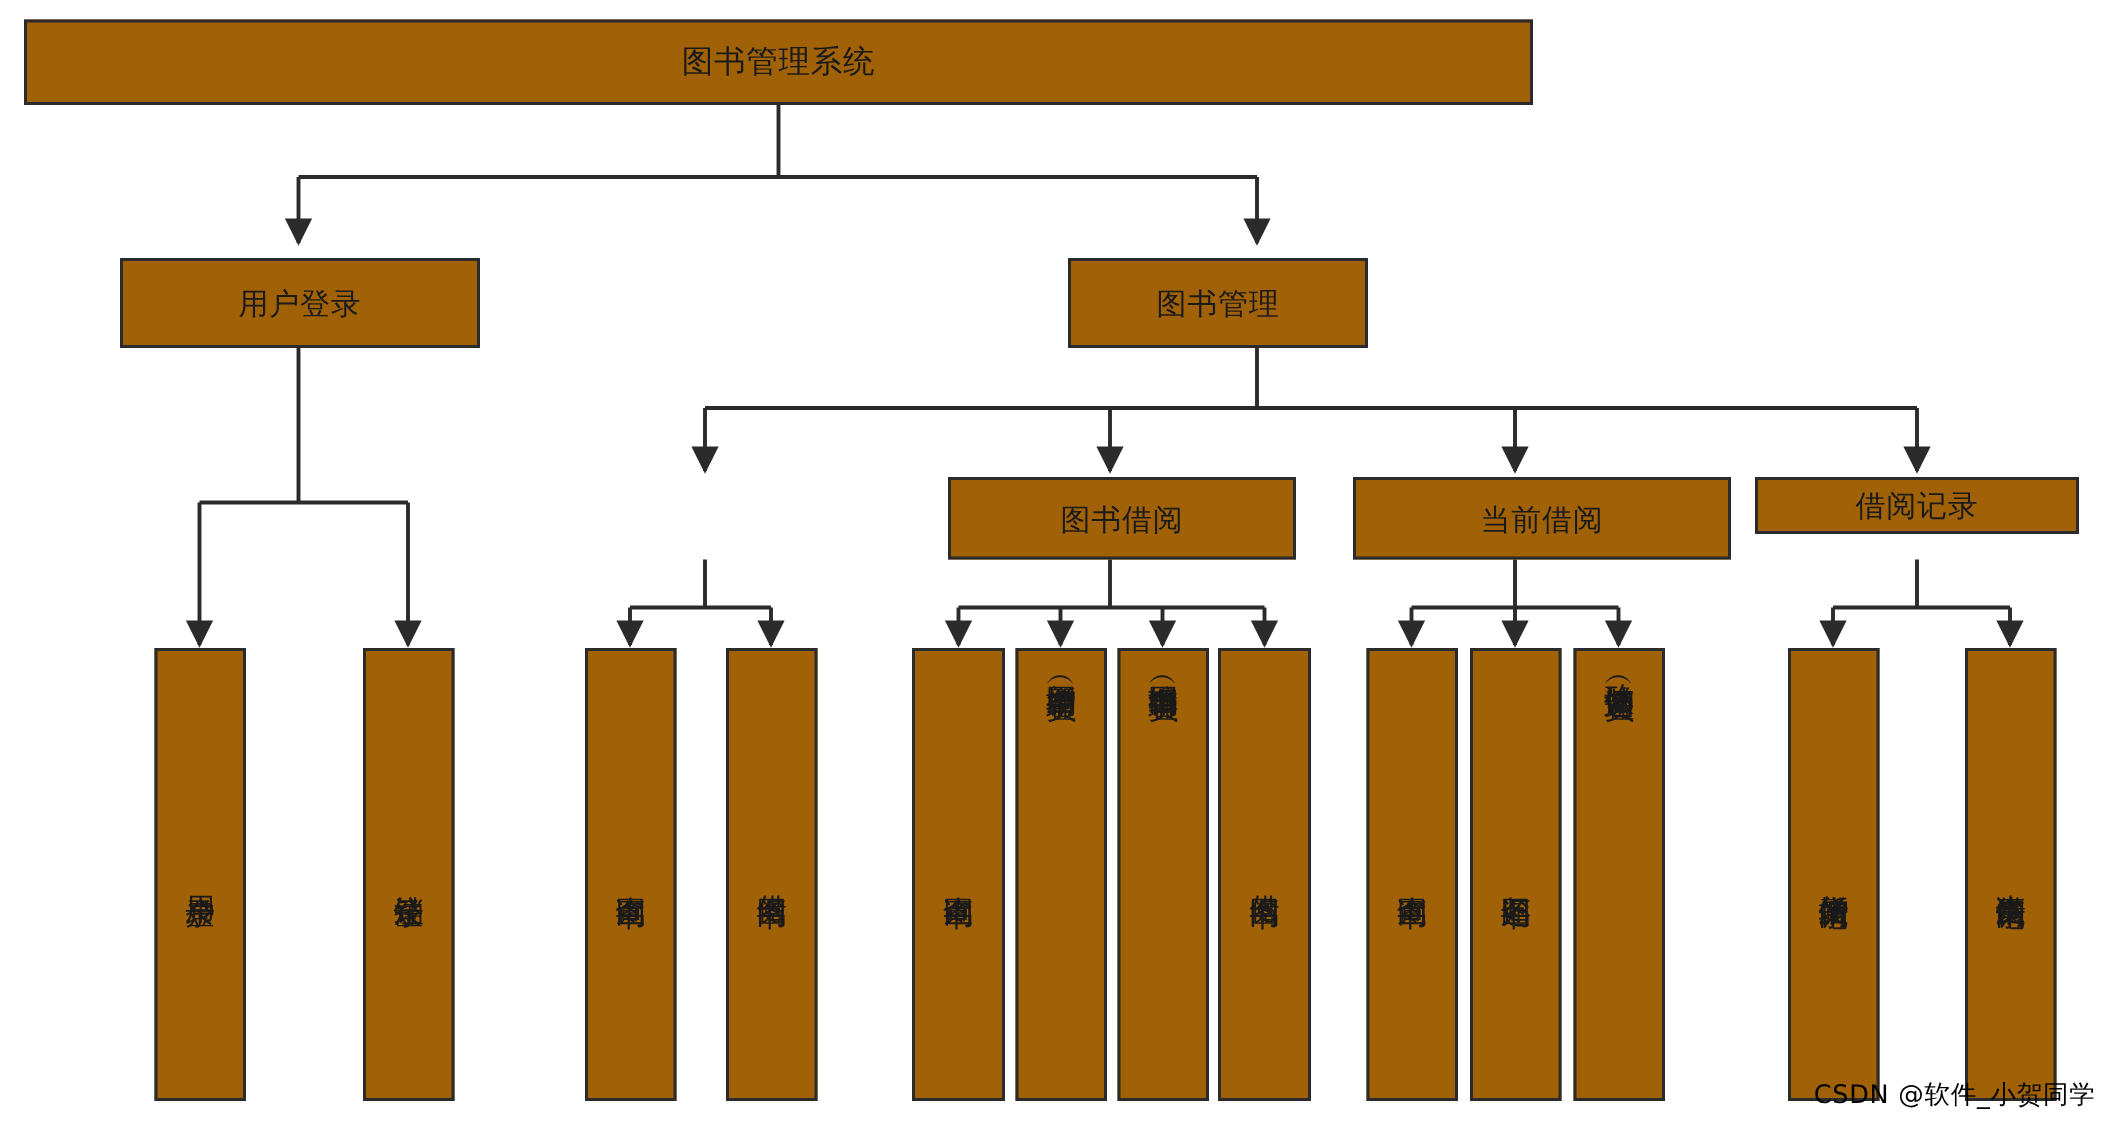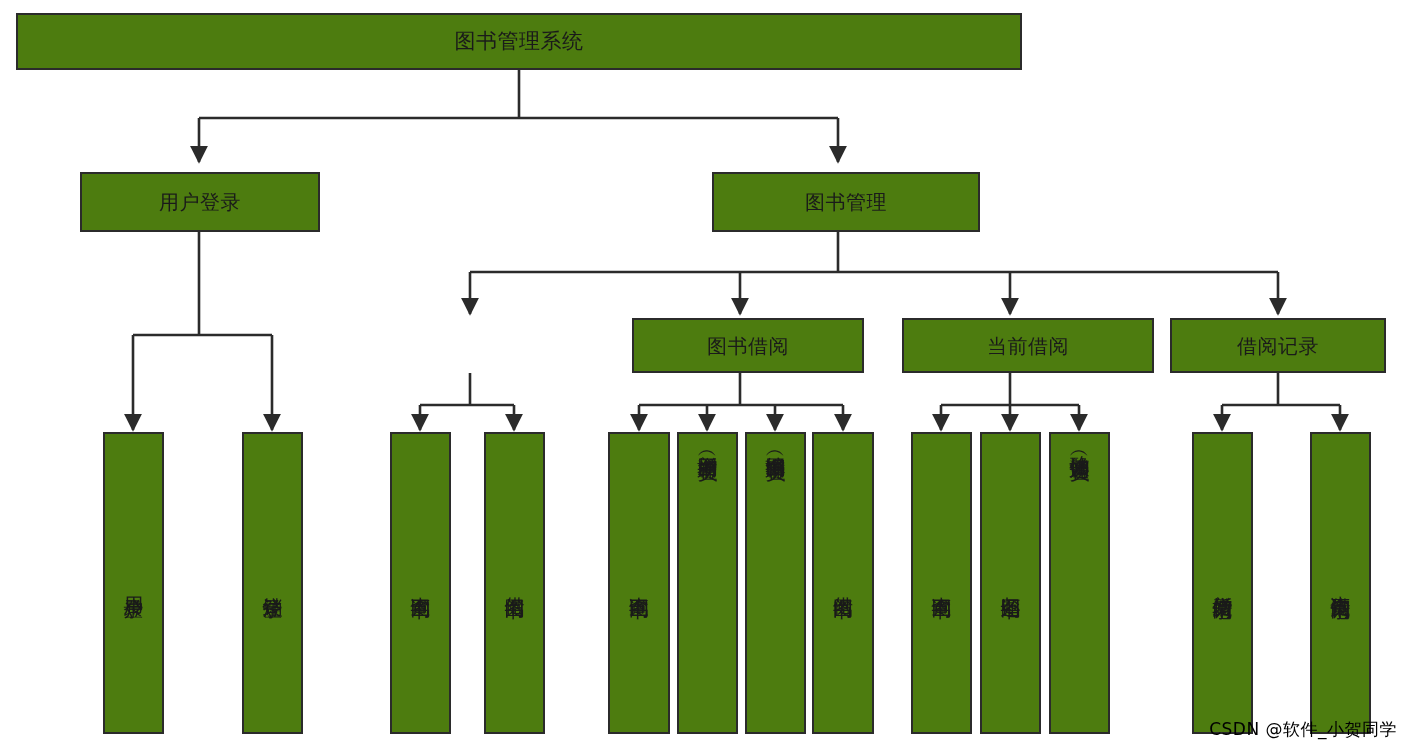--- a/index.html
+++ b/index.html
@@ -23,21 +23,21 @@
     position: absolute;
     left: 0;
     top: 0;
     width: 1405px;
     height: 747px;
   }
   .node {
     position: absolute;
     box-sizing: border-box;
     border: 2px solid #2b2b2b;
-    background: #4d7c0f;
+    background: #a16207;
     display: flex;
     align-items: center;
     justify-content: center;
     color: #1a1a1a;
   }
   .node-h .node-label {
     font-size: 20px;
     line-height: 1.1;
     letter-spacing: 0.5px;
     white-space: nowrap;
@@ -127,34 +127,34 @@
   </svg>
 
   <div class="node node-h node-root" style="left:16px; top:13px; width:1006px; height:57px;">
     <span class="node-label">图书管理系统</span>
   </div>
 
   <div class="node node-h" style="left:80px; top:172px; width:240px; height:60px;">
     <span class="node-label">用户登录</span>
   </div>
 
-  <div class="node node-h" style="left:712px; top:172px; width:268px; height:60px;">
+  <div class="node node-h" style="left:712px; top:172px; width:200px; height:60px;">
     <span class="node-label">图书管理</span>
   </div>
 
 
   <div class="node node-h" style="left:632px; top:318px; width:232px; height:55px;">
     <span class="node-label">图书借阅</span>
   </div>
 
   <div class="node node-h" style="left:902px; top:318px; width:252px; height:55px;">
     <span class="node-label">当前借阅</span>
   </div>
 
-  <div class="node node-h" style="left:1170px; top:318px; width:216px; height:55px;">
+  <div class="node node-h" style="left:1170px; top:318px; width:216px; height:38px;">
     <span class="node-label">借阅记录</span>
   </div>
 
   <div class="node node-v centered" style="left:103px; top:432px; width:61px; height:302px;">
     <span class="node-label">用户登录</span>
   </div>
 
   <div class="node node-v centered" style="left:242px; top:432px; width:61px; height:302px;">
     <span class="node-label">注销登录</span>
   </div>

